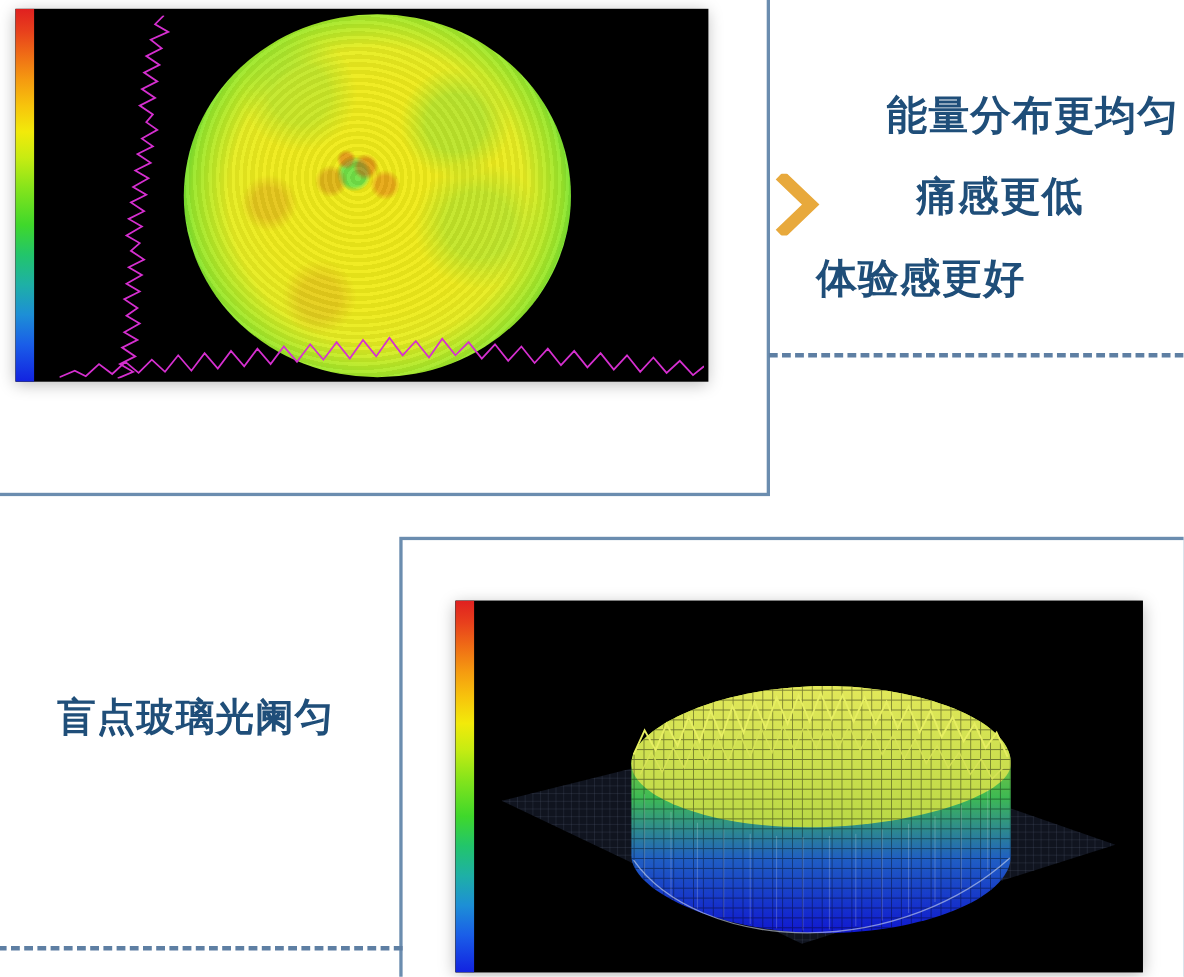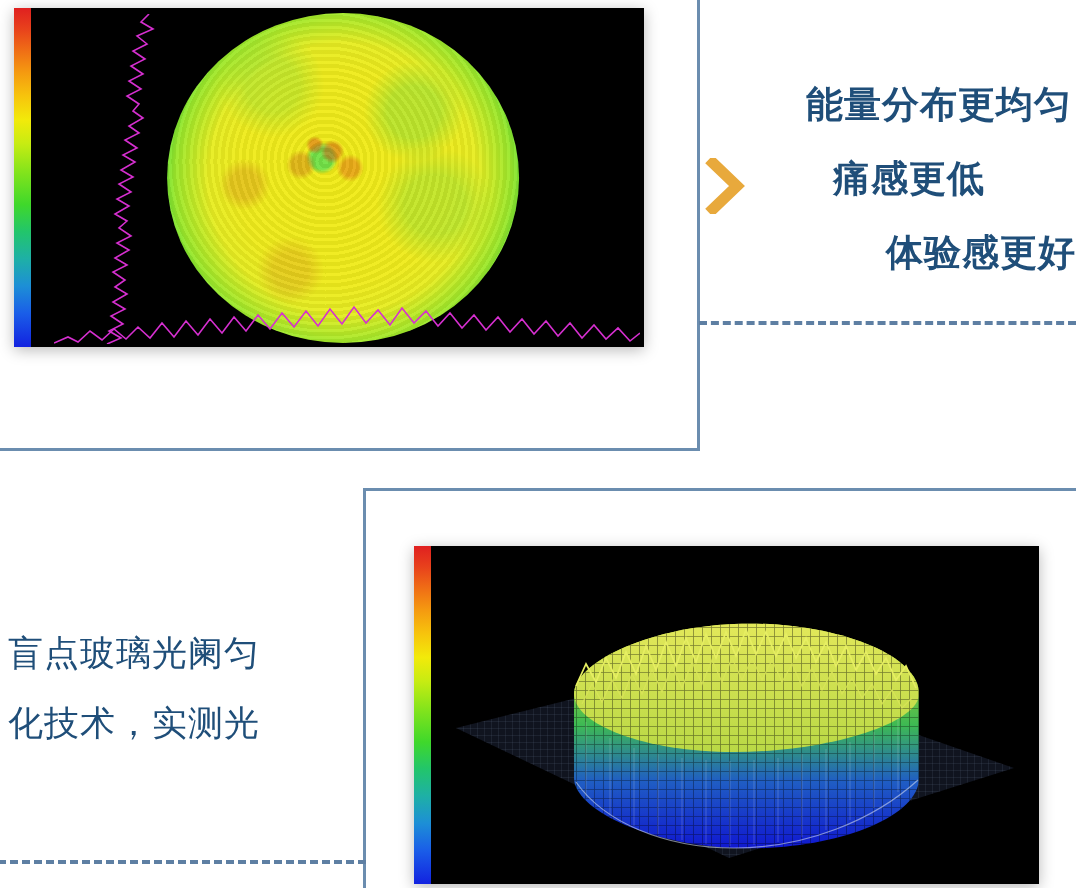--- a/index.html
+++ b/index.html
@@ -100,30 +100,30 @@
   .plot3d{ position:absolute; inset:0; }
 
   
   .txt-right{
     position:absolute; left:742px; top:68px; width:334px;
     color:#1F4E79; font-weight:bold; font-size:37px; line-height:74px;
     text-align:center; letter-spacing:1px;
   }
   .txt-right .l1{ text-align:right; padding-right:4px; }
   .txt-right .l2{ }
-  .txt-right .l3{ text-align:right; }
+  .txt-right .l3{ text-align:left; }
 
   .chev{
     position:absolute; left:704px; top:158px; width:44px; height:56px;
   }
 
   .txt-left{
     position:absolute; left:8px; top:618px; width:340px;
-    color:#1F4E79; font-weight:normal; font-size:35px; line-height:70px;
-    text-align:left; letter-spacing:1px;
+    color:#1F4E79; font-weight:bold; font-size:35px; line-height:70px;
+    text-align:center; letter-spacing:1px;
   }
 </style>
 </head>
 <body>
 
 <div id="stage">
 
   <div class="frame-top"></div>
 
   <div class="img-top">
@@ -238,16 +238,15 @@
       </g>
       <path fill="none" stroke="#cfd8ee" stroke-width="1.2" opacity=".6" d="M162,236 C190,276 250,302 320,302 C392,302 460,274 504,234"></path>
     </svg>
     <div class="cbar"></div>
   </div>
 
   <div class="dash-left"></div>
 
   <div class="txt-left">
     <div>盲点玻璃光阑匀</div>
-    <div>化技术，实测光</div>
   </div>
 
 </div>
 
 </body></html>

